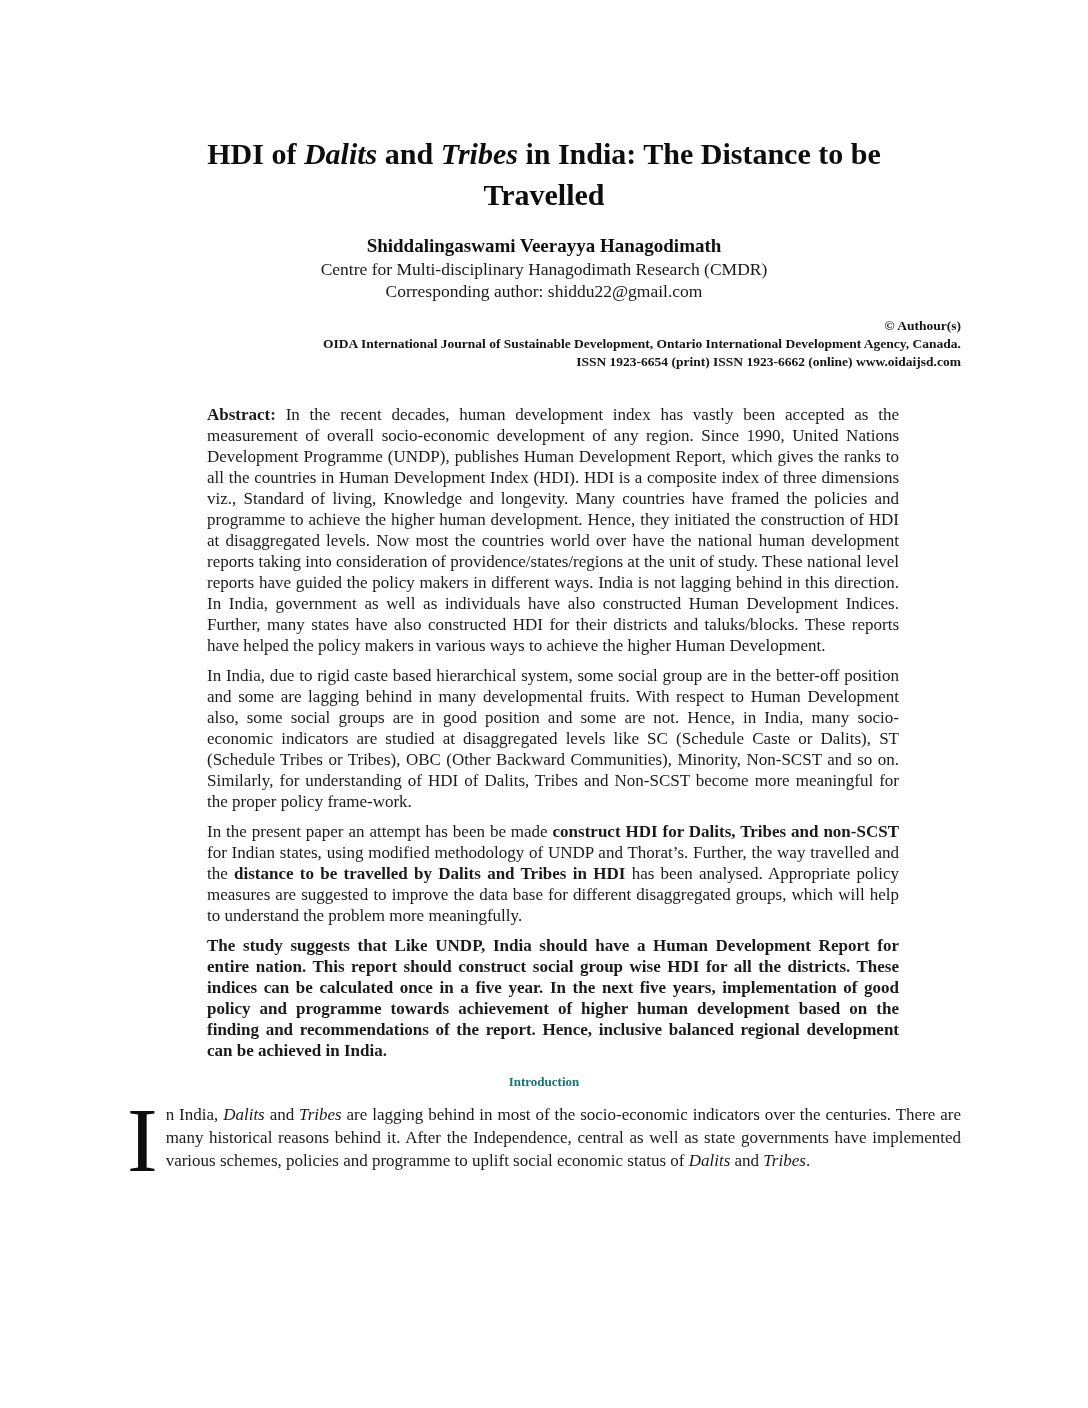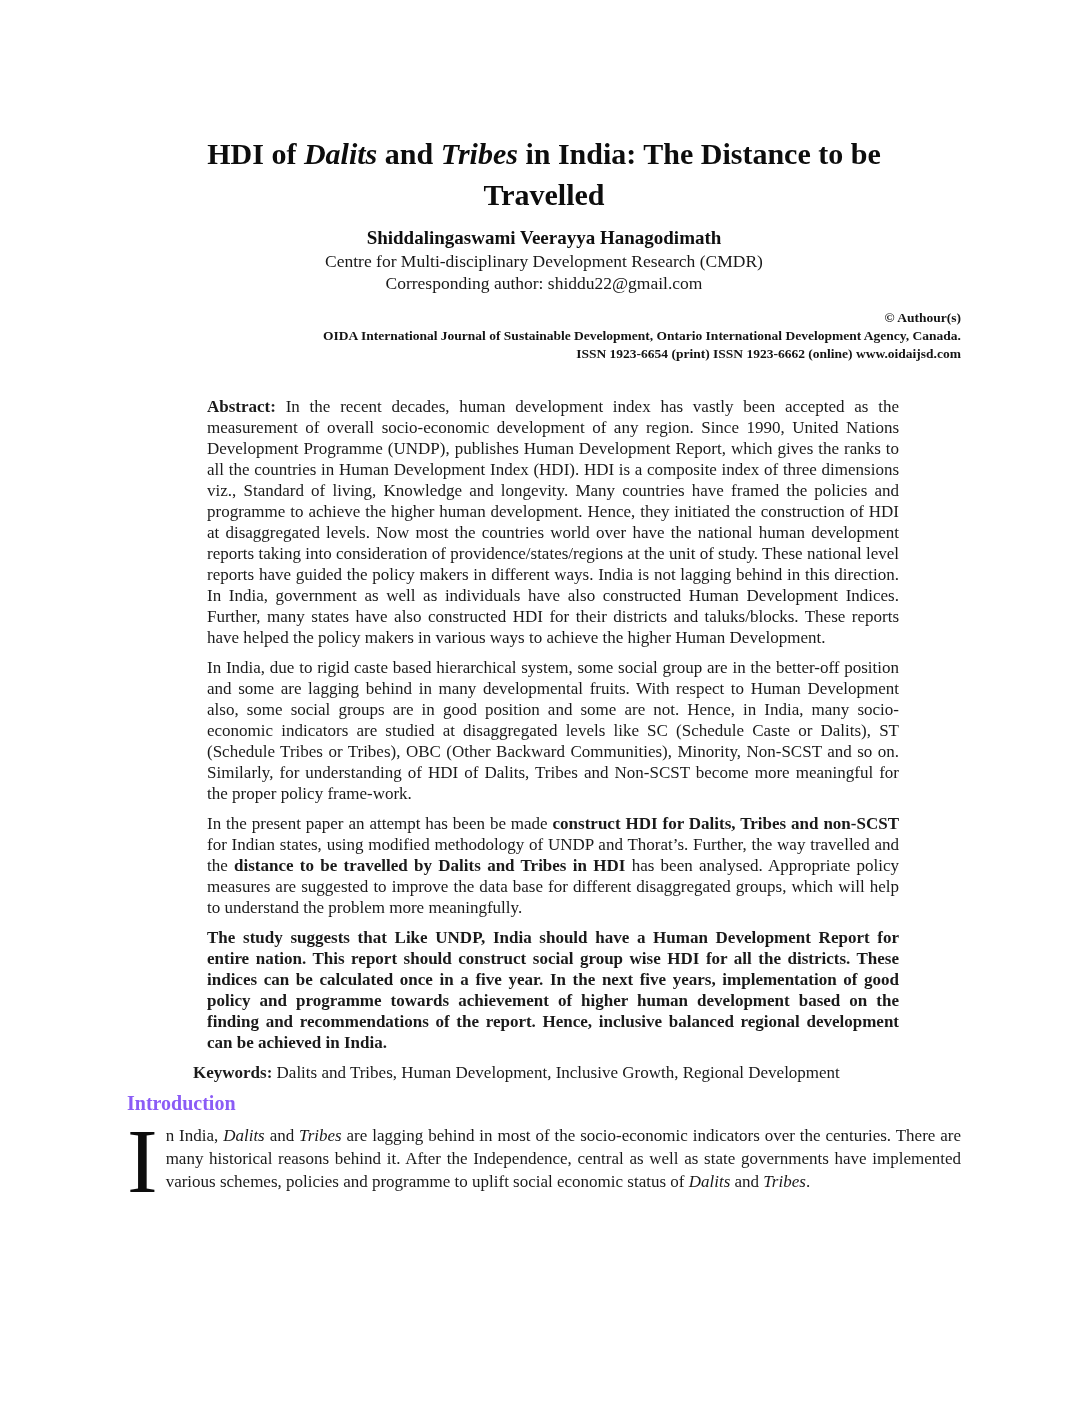--- a/index.html
+++ b/index.html
@@ -13,21 +13,21 @@
   .page {
     width:1088px; height:1408px;
     padding:133px 127px 0 127px;
     background:#ffffff;
   }
   .b { font-weight:bold; }
   .i { font-style:italic; }
 
   .title {
     font-size:30px; font-weight:bold; line-height:41px;
-    text-align:center; max-width:710px; margin:0 auto 11px auto;
+    text-align:center; max-width:710px; margin:0 auto 19px auto;
     color:#0d0d0d;
   }
   .title .i { font-style:italic; }
 
   .author-block { text-align:center; margin-bottom:15px; }
   .author-name { font-size:19px; font-weight:bold; line-height:24px; color:#0f0f0f; }
   .author-line { font-size:17.5px; line-height:22px; color:#181818; }
 
   .journal-block {
     text-align:right; font-size:13.5px; font-weight:bold;
@@ -39,22 +39,22 @@
     font-size:17px; line-height:21px; text-align:justify;
     margin-bottom:9px; color:#1a1a1a;margin-left:25px;
   }
 
   .keywords {
     padding:0 62px 0 66px; font-size:17px; line-height:21px;
     margin:2px 0 8px 0; color:#1a1a1a;
   }
 
   .section-heading {
-    text-align:left; font-size:20px; font-weight:bold;
-    line-height:24px; margin-bottom:9px; color:#8b5cf6;
+    text-align:center; font-size:13px; font-weight:bold;
+    line-height:24px; margin-bottom:9px; color:#0f766e;
   }
 
   .intro {
     font-size:17px; line-height:23px; text-align:justify; color:#1a1a1a;
   }
   .dropcap {
     float:left;
     font-size:92px; line-height:70px;
     padding:2px 8px 0 0;
     color:#0d0d0d;
@@ -62,36 +62,35 @@
 </style>
 </head>
 <body>
 
 <main class="page">
 
   <h1 class="title"><span>HDI of </span><span class="i">Dalits</span><span> and </span><span class="i">Tribes</span><span> in India: The Distance to be Travelled</span></h1>
 
   <div class="author-block">
     <div class="author-name">Shiddalingaswami Veerayya Hanagodimath</div>
-    <div class="author-line">Centre for Multi-disciplinary Development Research (CMDR)</div>
+    <div class="author-line">Centre for Multi-disciplinary Hanagodimath Research (CMDR)</div>
     <div class="author-line">Corresponding author: shiddu22@gmail.com</div>
   </div>
 
   <div class="journal-block">
     <div>© Authour(s)</div>
     <div>OIDA International Journal of Sustainable Development, Ontario International Development Agency, Canada.</div>
     <div>ISSN 1923-6654 (print) ISSN 1923-6662 (online) www.oidaijsd.com</div>
   </div>
 
   <section class="abstract">
     <p><span class="b">Abstract:</span><span> In the recent decades, human development index has vastly been accepted as the measurement of overall socio-economic development of any region. Since 1990, United Nations Development Programme (UNDP), publishes Human Development Report, which gives the ranks to all the countries in Human Development Index (HDI). HDI is a composite index of three dimensions viz., Standard of living, Knowledge and longevity. Many countries have framed the policies and programme to achieve the higher human development. Hence, they initiated the construction of HDI at disaggregated levels. Now most the countries world over have the national human development reports taking into consideration of providence/states/regions at the unit of study. These national level reports have guided the policy makers in different ways. India is not lagging behind in this direction. In India, government as well as individuals have also constructed Human Development Indices. Further, many states have also constructed HDI for their districts and taluks/blocks. These reports have helped the policy makers in various ways to achieve the higher Human Development.</span></p>
     <p><span>In India, due to rigid caste based hierarchical system, some social group are in the better-off position and some are lagging behind in many developmental fruits. With respect to Human Development also, some social groups are in good position and some are not. Hence, in India, many socio-economic indicators are studied at disaggregated levels like SC (Schedule Caste or Dalits), ST (Schedule Tribes or Tribes), OBC (Other Backward Communities), Minority, Non-SCST and so on. Similarly, for understanding of HDI of Dalits, Tribes and Non-SCST become more meaningful for the proper policy frame-work.</span></p>
     <p><span>In the present paper an attempt has been be made </span><span class="b">construct HDI for Dalits, Tribes and non-SCST</span><span> for Indian states, using modified methodology of UNDP and Thorat’s.  Further, the way travelled and the </span><span class="b">distance to be travelled by Dalits and Tribes in HDI</span><span> has been analysed. Appropriate policy measures are suggested to improve the data base for different disaggregated groups, which will help to understand the problem more meaningfully.</span></p>
     <p><span class="b">The study suggests that Like UNDP, India should have a Human Development Report for entire nation. This report should construct social group wise HDI for all the districts. These indices can be calculated once in a five year. In the next five years, implementation of good policy and programme towards achievement of higher human development based on the finding and recommendations of the report. Hence, inclusive balanced regional development can be achieved in India.</span></p>
   </section>
 
-  <p class="keywords"><span class="b">Keywords:</span><span> Dalits and Tribes, Human Development, Inclusive Growth, Regional Development</span></p>
 
   <h2 class="section-heading">Introduction</h2>
 
   <p class="intro"><span class="dropcap">I</span><span><span>n India, </span><span class="i">Dalits</span><span> and </span><span class="i">Tribes</span><span> are lagging behind in most of the socio-economic indicators over the centuries. There are many historical reasons behind it. After the Independence, central as well as state governments have implemented various schemes, policies and programme to uplift social economic status of </span><span class="i">Dalits</span><span> and </span><span class="i">Tribes</span><span>.</span></span></p>
 
 </main>
 
 </body></html>

